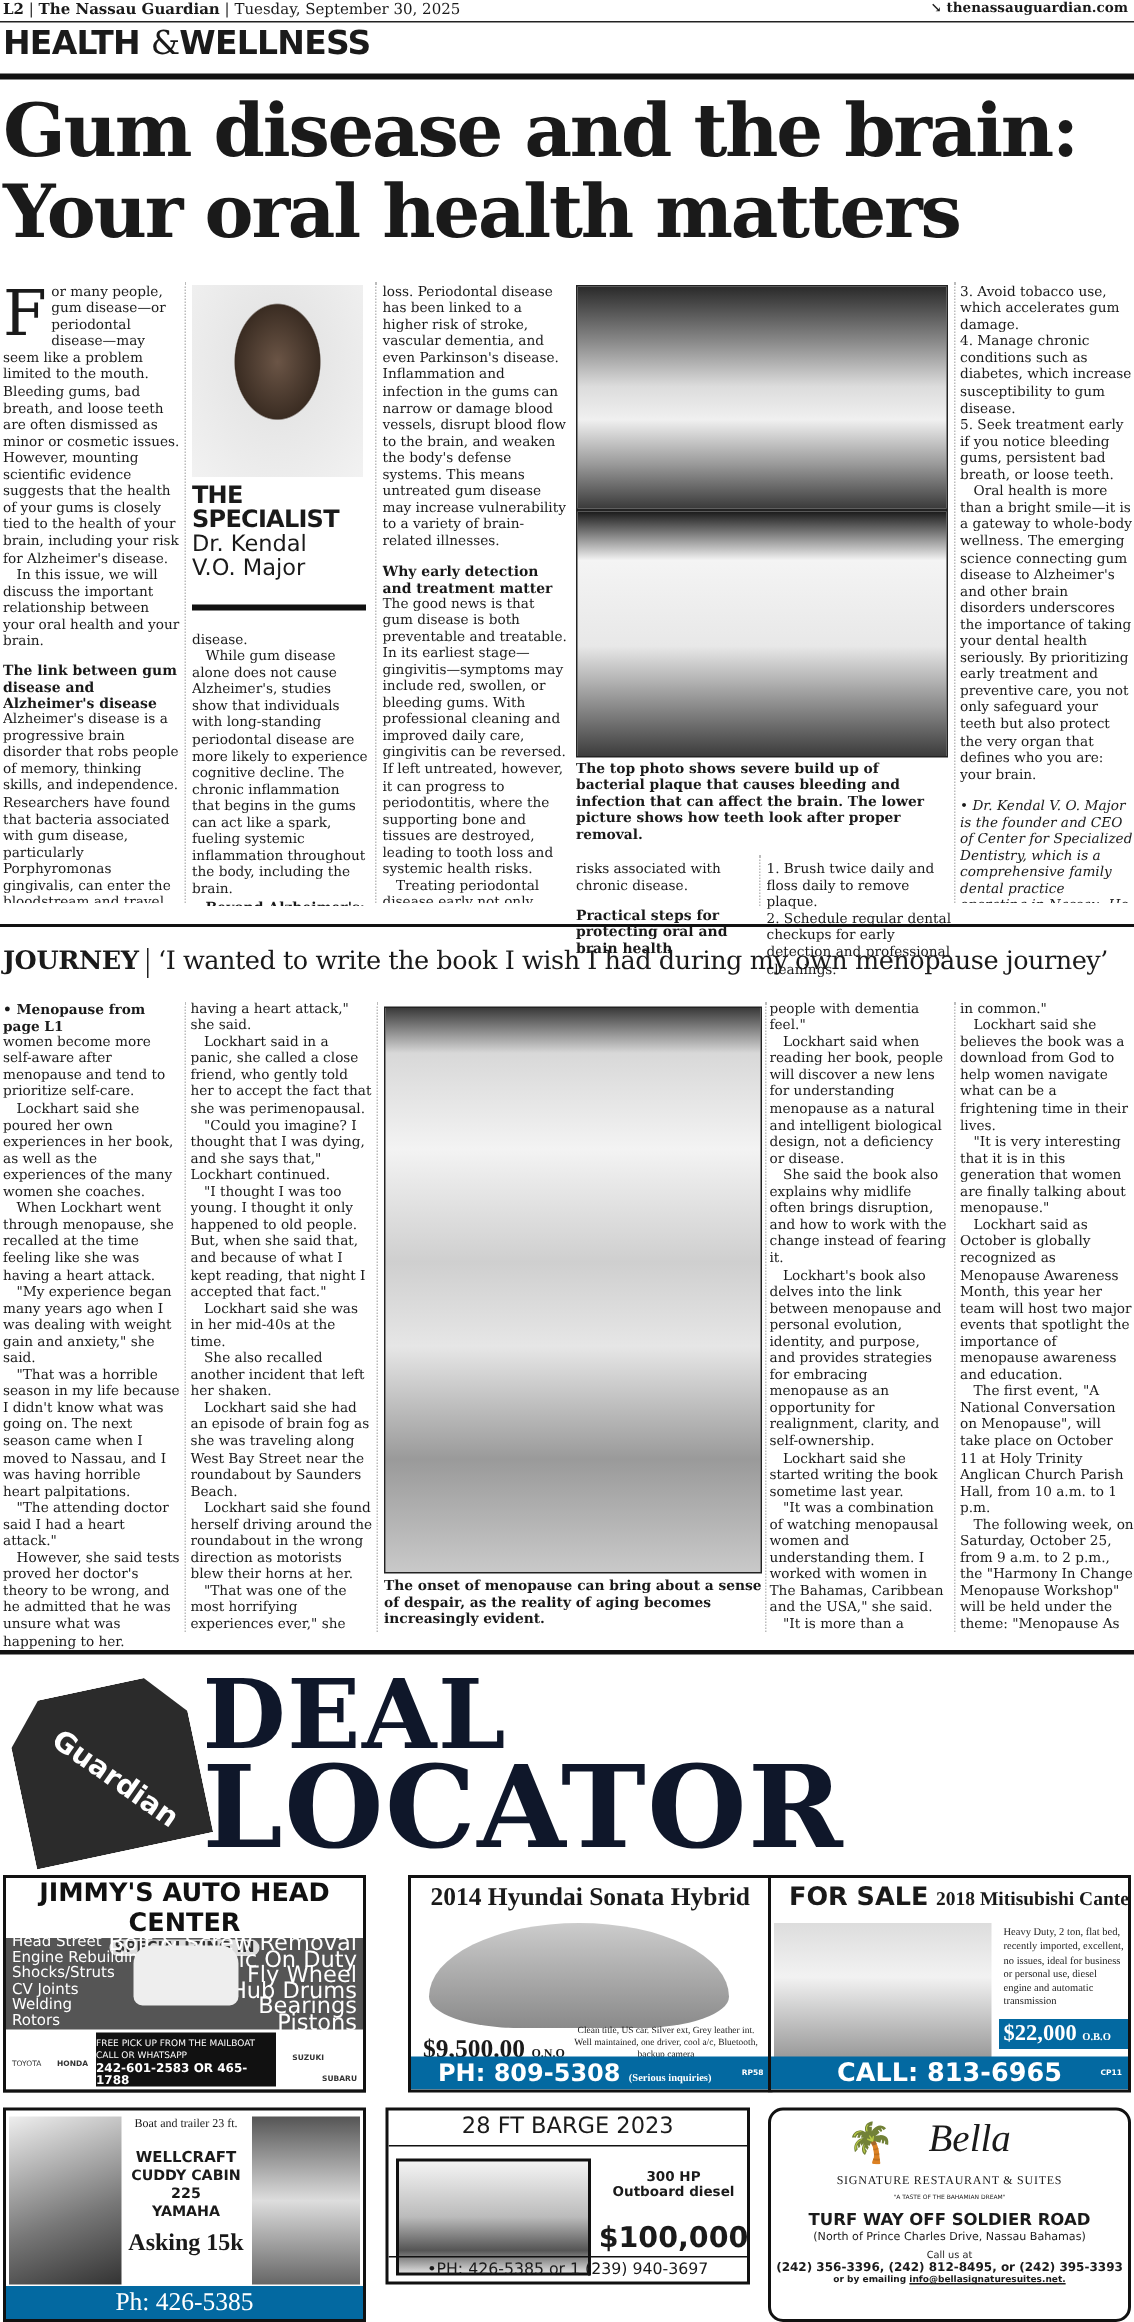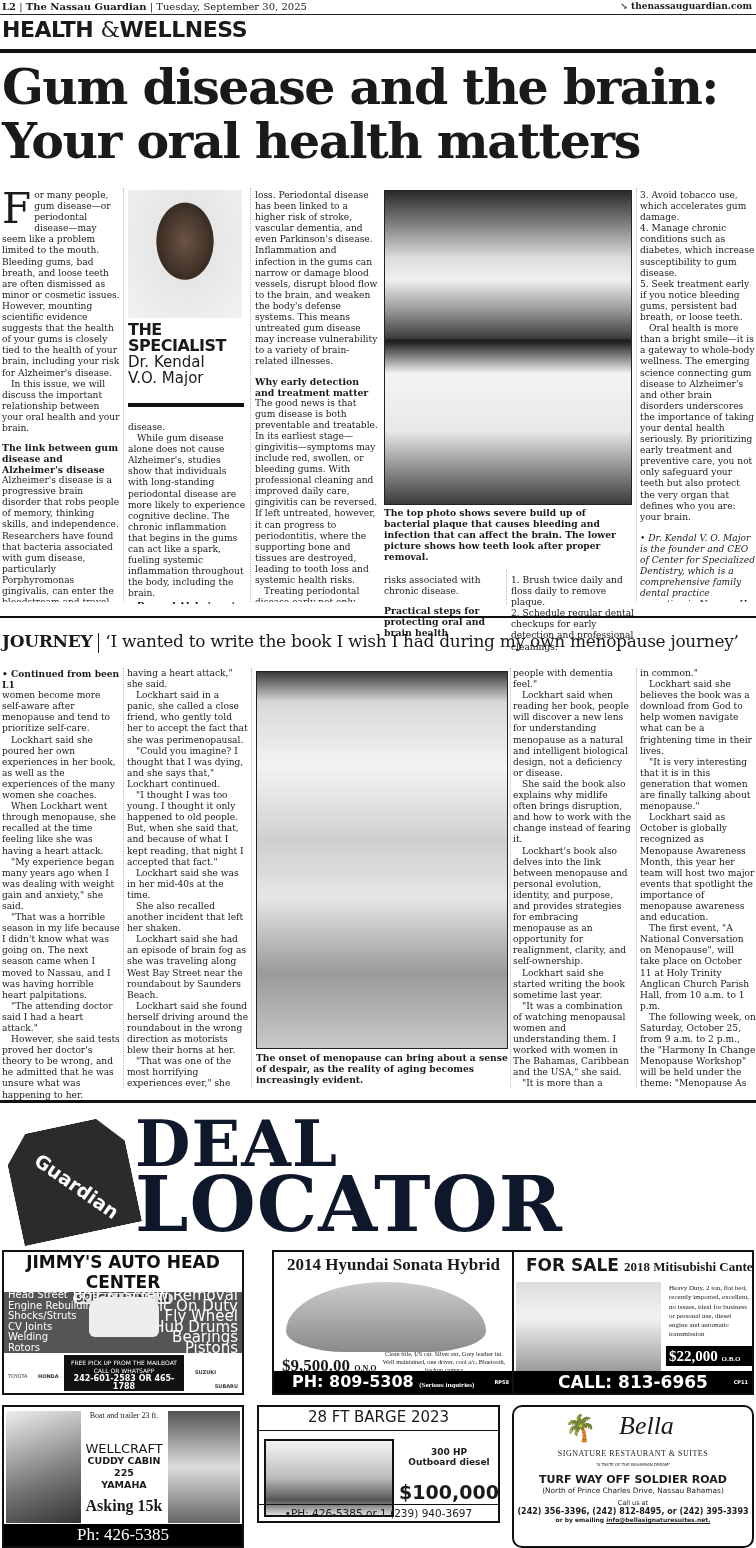--- a/index.html
+++ b/index.html
@@ -26,21 +26,21 @@
 .hr2{height:4px;background:#111}
 .journey{left:2px;top:630px;font-size:17px;line-height:22px;white-space:nowrap;letter-spacing:-0.3px}
 .journey b{font-weight:bold}
 .journey .bar{display:inline-block;width:1px;height:20px;background:#222;vertical-align:middle;margin:0 6px}
 .deal{left:0;top:1100px;width:756px;height:145px;background:#fff;border-top:3px solid #111}
 .tag{left:12px;top:1125px;width:120px;height:110px;background:#2b2b2b;clip-path:polygon(20% 0,80% 0,100% 25%,100% 100%,0 100%,0 25%);transform:rotate(-12deg)}
 .tagtxt{left:28px;top:1175px;color:#fff;font-family:"DejaVu Sans",sans-serif;font-weight:bold;font-size:19px;transform:rotate(35deg)}
 .dealword{left:135px;top:1115px;font-family:"DejaVu Serif",serif;font-weight:bold;font-size:64px;line-height:58px;color:#0f172a;letter-spacing:1px}
 .ad{border:2px solid #111;overflow:hidden;background:#fff}
 .sans{font-family:"DejaVu Sans",sans-serif}
-.black{background:#000000;color:#fff}
+.black{background:#0369a1;color:#fff}
 </style>
 </head>
 <body>
 
 <div class="abs topbar">
   <span class="l"><b>L2</b> | <b>The Nassau Guardian</b> | <span>Tuesday, September 30, 2025</span></span>
   <span class="r">↘ <span>thenassauguardian.com</span></span>
 </div>
 <div class="abs section"><span>HEALTH</span> <span class="amp">&amp;</span><span>WELLNESS</span></div>
 <div class="abs rule"></div>
@@ -103,21 +103,21 @@
   <p class="ni">5. Seek treatment early if you notice bleeding gums, persistent bad breath, or loose teeth.</p>
   <p>Oral health is more than a bright smile—it is a gateway to whole-body wellness. The emerging science connecting gum disease to Alzheimer's and other brain disorders underscores the importance of taking your dental health seriously. By prioritizing early treatment and preventive care, you not only safeguard your teeth but also protect the very organ that defines who you are: your brain.</p>
   <p class="ni" style="margin-top:10px;font-style:italic">• Dr. Kendal V. O. Major is the founder and CEO of Center for Specialized Dentistry, which is a comprehensive family dental practice operating in Nassau. He is the first Bahamian specialist in gum diseases and dental implants since 1989. He also is a certified Fastbraces provider. His practice is located at 89 Collins Avenue, Nassau at (242)325-5165 or kmajorcsd@gmail.com.</p>
 </div>
 
 <div class="abs" style="left:0;top:616px;width:756px;height:2px;background:#111"></div>
 
 <div class="abs journey"><b>JOURNEY</b><span class="bar"></span><span>‘I wanted to write the book I wish I had during my own menopause journey’</span></div>
 
 <div class="abs col" style="left:2px;top:668px;width:118px;height:432px">
-  <p class="ni" style="font-weight:bold">• Continued from been L1</p>
+  <p class="ni" style="font-weight:bold">• Menopause from page L1</p>
   <p class="ni">women become more self-aware after menopause and tend to prioritize self-care.</p>
   <p>Lockhart said she poured her own experiences in her book, as well as the experiences of the many women she coaches.</p>
   <p>When Lockhart went through menopause, she recalled at the time feeling like she was having a heart attack.</p>
   <p>"My experience began many years ago when I was dealing with weight gain and anxiety," she said.</p>
   <p>"That was a horrible season in my life because I didn't know what was going on. The next season came when I moved to Nassau, and I was having horrible heart palpitations.</p>
   <p>"The attending doctor said I had a heart attack."</p>
   <p>However, she said tests proved her doctor's theory to be wrong, and he admitted that he was unsure what was happening to her.</p>
 
 </div>
 <div class="abs dotv" style="left:123px;top:668px;height:420px"></div>
@@ -179,21 +179,21 @@
   <div style="position:absolute;right:4px;top:38px;color:#fff;font-size:15px;line-height:10.5px;text-align:right">
     <div>Bolt &amp; Screw Removal</div>
       <div>Mechanic On Duty</div>
       <div>Fly Wheel</div>
       <div>Hub Drums</div>
       <div>Bearings</div>
       <div>Pistons</div>
   </div>
   <div style="position:absolute;left:85px;top:45px;width:70px;height:40px;background:#eee;border-radius:12px 12px 6px 6px"></div>
   <div style="position:absolute;left:0;bottom:0;width:100%;height:40px;background:#fff"></div>
-  <div style="position:absolute;left:60px;bottom:2px;width:120px;height:36px;background:#111;color:#fff;font-size:6px;text-align:center;line-height:8px;padding-top:4px">
+  <div style="position:absolute;left:60px;bottom:2px;width:120px;height:36px;background:#111;color:#fff;font-size:6px;text-align:left;line-height:8px;padding-top:4px">
     <div>FREE PICK UP FROM THE MAILBOAT</div>
       <div>CALL OR WHATSAPP</div>
       <div style="font-size:8px;font-weight:bold">242-601-2583 OR 465-1788</div>
   </div>
   <div style="position:absolute;left:4px;bottom:14px;font-size:5px;color:#333">TOYOTA</div>
   <div style="position:absolute;left:34px;bottom:14px;font-size:5px;color:#333;font-weight:bold">HONDA</div>
   <div style="position:absolute;right:26px;bottom:18px;font-size:5px;color:#333;font-weight:bold">SUZUKI</div>
   <div style="position:absolute;right:4px;bottom:4px;font-size:5px;color:#333;font-weight:bold">SUBARU</div>
 </div>
 
@@ -211,21 +211,21 @@
   <div style="position:absolute;left:155px;top:32px;width:82px;font-size:7px;line-height:9.3px;font-family:'Liberation Serif',serif">Heavy Duty, 2 ton, flat bed, recently imported, excellent, no issues, ideal for business or personal use, diesel engine and automatic transmission</div>
   <div class="black" style="position:absolute;left:152px;top:94px;width:86px;height:20px;font-weight:bold;font-size:15px;line-height:20px;padding-left:3px;font-family:'Liberation Serif',serif"><span>$22,000</span> <span style="font-size:7px">O.B.O</span></div>
   <div class="black sans" style="position:absolute;left:0;bottom:0;width:100%;height:22px;font-weight:bold;font-size:17px;line-height:22px;text-align:center"><span>CALL: 813-6965</span><span style="position:absolute;right:4px;font-size:5px">CP11</span></div>
 </div>
 
 <div class="abs ad" style="left:2px;top:1405px;width:242px;height:143px">
   <div style="position:absolute;left:2px;top:4px;width:75px;height:112px;background:linear-gradient(160deg,#eee,#777 60%,#333)"></div>
   <div style="position:absolute;right:2px;top:4px;width:72px;height:112px;background:linear-gradient(180deg,#555,#ddd 50%,#666)"></div>
   <div style="position:absolute;left:76px;top:4px;width:88px;text-align:center;font-family:'Liberation Serif',serif">
     <div style="font-size:8px">Boat and trailer 23 ft.</div>
-    <div class="sans" style="font-size:13px;font-weight:normal;line-height:12px;margin-top:23px">WELLCRAFT</div>
+    <div class="sans" style="font-size:10px;font-weight:bold;line-height:12px;margin-top:13px">WELLCRAFT</div>
     <div class="sans" style="font-size:9.5px;font-weight:bold;line-height:12px">CUDDY CABIN</div>
     <div class="sans" style="font-size:9.5px;font-weight:bold;line-height:12px">225</div>
     <div class="sans" style="font-size:9.5px;font-weight:bold;line-height:12px">YAMAHA</div>
     <div style="font-size:16px;font-weight:bold;margin-top:6px">Asking 15k</div>
   </div>
   <div class="black" style="position:absolute;left:0;bottom:0;width:100%;height:22px;font-size:17px;line-height:22px;text-align:center;font-family:'Liberation Serif',serif">Ph: 426-5385</div>
 </div>
 
 <div class="abs ad" style="left:257px;top:1405px;width:243px;height:118px">
   <div class="sans" style="text-align:center;font-size:15px;line-height:20px;border-bottom:1px solid #111;height:24px">28 FT BARGE 2023</div>

